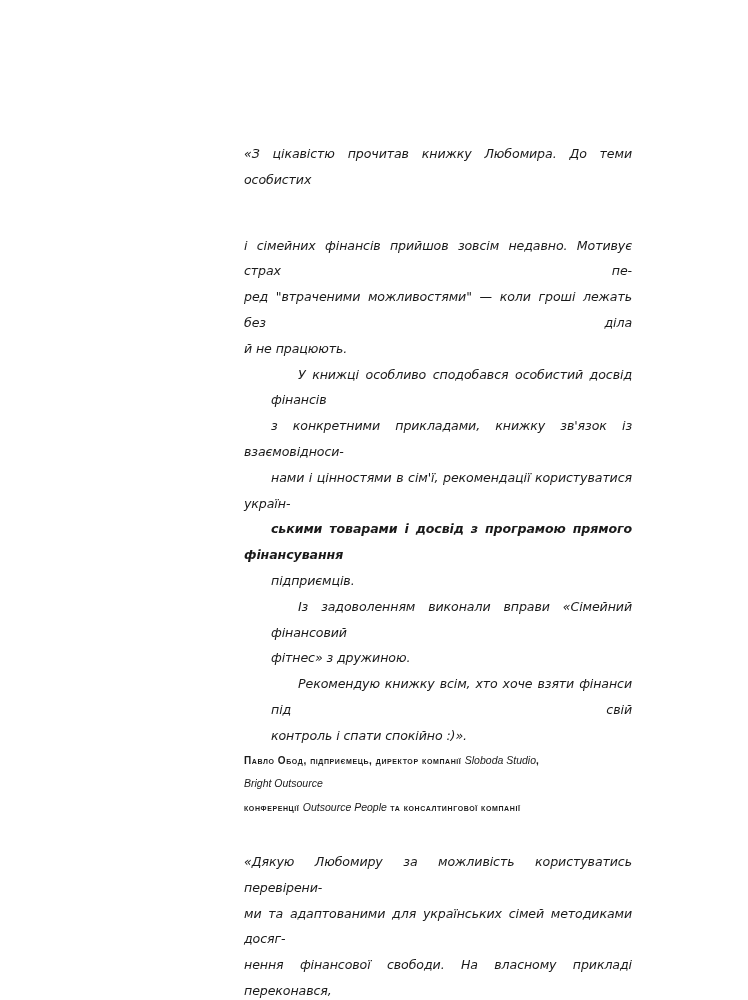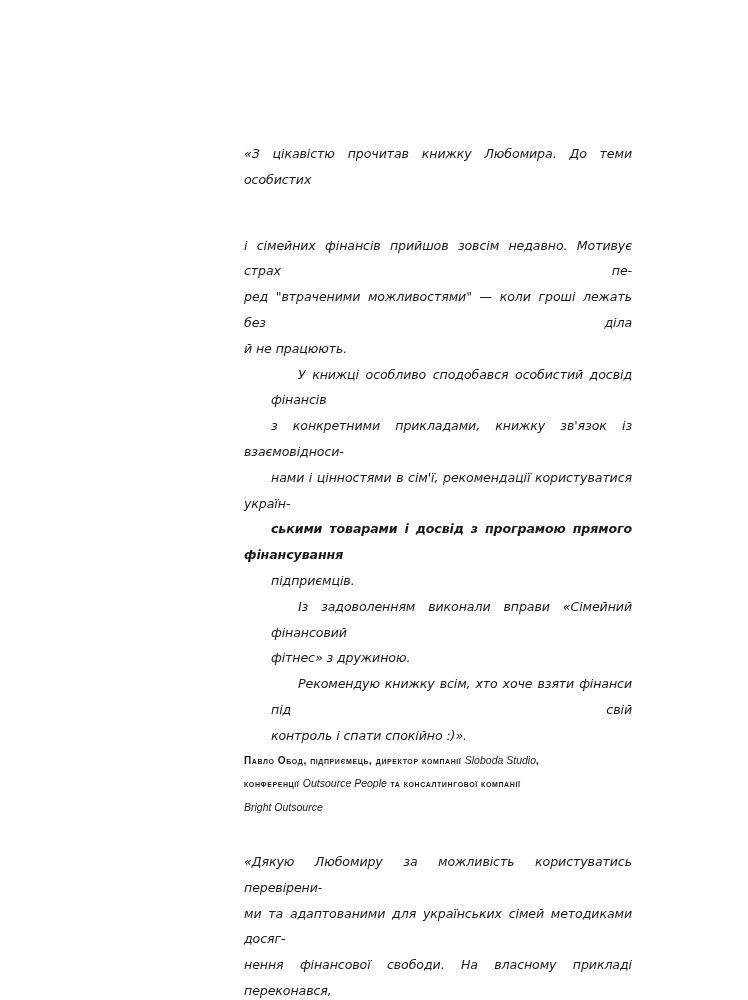--- a/index.html
+++ b/index.html
@@ -38,22 +38,22 @@
         <span class="line" style="padding-left: 27px; text-align: justify; text-align-last: justify; white-space: normal;">Із задоволенням виконали вправи «Сімейний фінансовий</span>
         <span class="line">фітнес» з дружиною.</span>
       </p>
       <p class="indent">
         <span class="line" style="padding-left: 27px; text-align: justify; text-align-last: justify; white-space: normal;">Рекомендую книжку всім, хто хоче взяти фінанси під свій</span>
         <span class="line">контроль і спати спокійно :)».</span>
       </p>
     </div>
     <div class="attrib">
       <span class="line"><span>Павло Обод, підприємець,  директор компанії </span><i>Sloboda Studio</i><span>,</span></span>
+      <span class="line"><i>Bright Outsource</i></span>
       <span class="line"><span>конференції </span><i>Outsource People</i><span> та консалтингової компанії</span></span>
-      <span class="line"><i>Bright Outsource</i></span>
     </div>
   </div>
 
   <div class="block block2">
     <div class="quote">
       <p>
         <span class="line" style="text-align: justify; text-align-last: justify; white-space: normal;">«Дякую Любомиру за можливість користуватись перевірени-</span>
         <span class="line" style="text-align: justify; text-align-last: justify; white-space: normal;">ми та адаптованими для українських сімей методиками досяг-</span>
         <span class="line" style="text-align: justify; text-align-last: justify; white-space: normal;">нення фінансової свободи. На власному прикладі переконався,</span>
         <span class="line" style="text-align: justify; text-align-last: justify; white-space: normal;">що навести лад у персональних фінансах не так складно, як</span>

